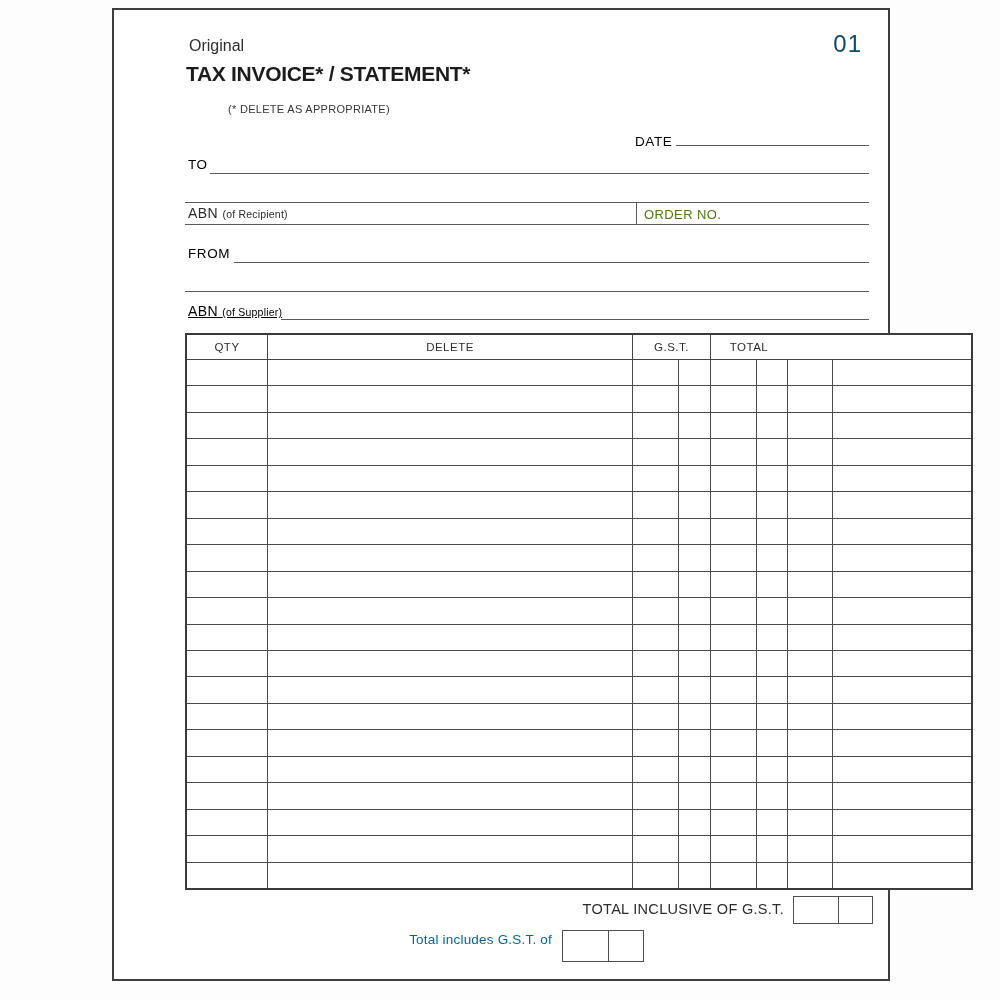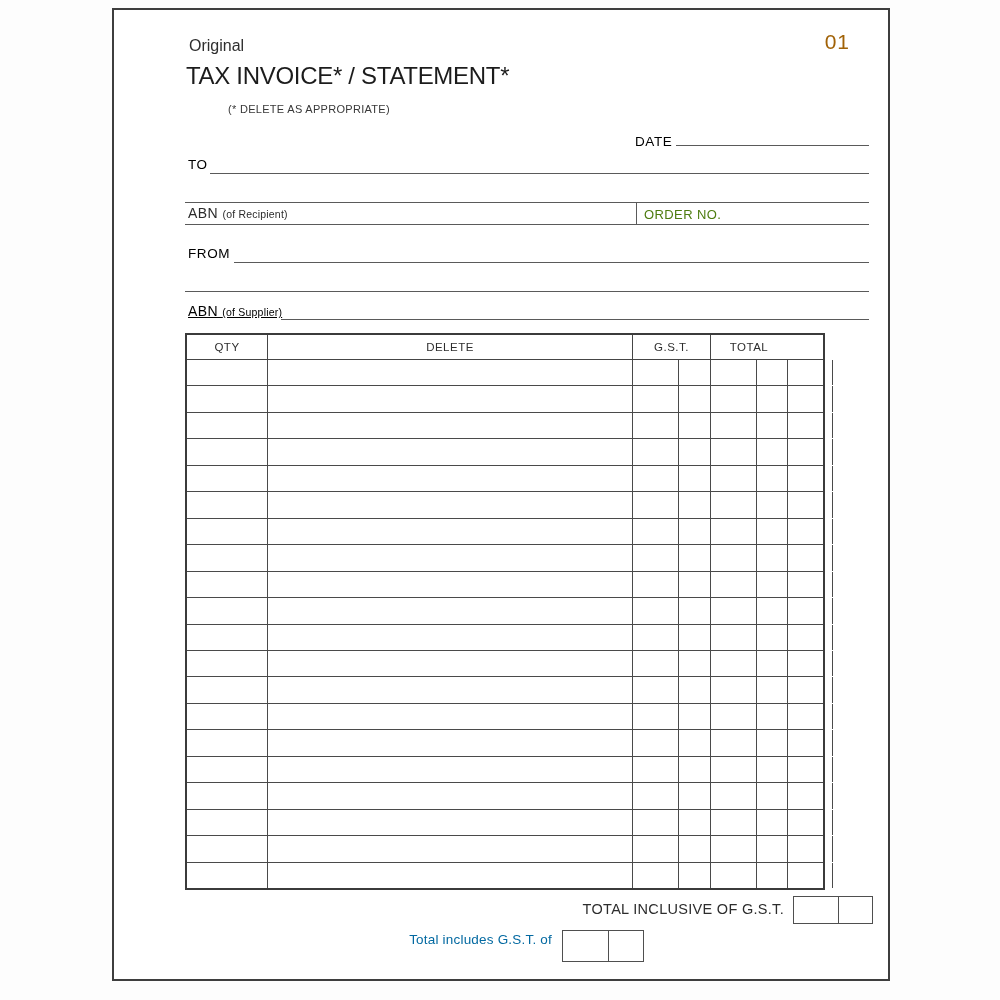--- a/index.html
+++ b/index.html
@@ -14,22 +14,22 @@
   .sheet {
     position: absolute;
     left: 112px; top: 8px;
     width: 778px; height: 973px;
     background: #ffffff;
     border: 2.5px solid #3e3e3e;
   }
   .abs { position: absolute; }
 
   .copy-label { left: 75px; top: 27px; font-size: 16px; color: #2f2f2f; }
-  .sheet-number { top: 20px; right: 38px; font-size: 21px; color: #a16207; letter-spacing: 1px; }
-  .form-title { left: 72px; top: 52px; font-size: 24px; font-weight: normal; letter-spacing: -0.3px; color: #1c1c1c; }
+  .sheet-number { top: 20px; right: 26px; font-size: 24px; color: #0c4a6e; letter-spacing: 1px; }
+  .form-title { left: 72px; top: 52px; font-size: 21px; font-weight: bold; letter-spacing: -0.3px; color: #1c1c1c; }
   .form-subtitle { left: 74px; top: 93px; font-size: 11px; letter-spacing: 0.3px; color: #383838; margin-left: 40px; }
 
   .field-label { font-size: 13.5px; letter-spacing: 0.6px; color: #000000; }
   .wline { border-bottom: 1.8px solid #5a5a5a; height: 0; }
 
   .date-label { left: 521px; top: 124px; }
   .date-line { left: 562px; top: 135px; width: 193px; }
 
   .to-label { left: 74px; top: 147px; }
   .to-line { left: 96px; top: 163px; width: 659px; }
@@ -45,21 +45,21 @@
   .from-label { left: 74px; top: 236px; }
   .from-line { left: 120px; top: 252px; width: 635px; }
   .from-line2 { left: 71px; top: 281px; width: 684px; }
 
   .abn-supplier-label { left: 74px; top: 293px; text-decoration: underline; }
   .abn-supplier-line { left: 167px; top: 309px; width: 588px; }
 
   
   .items-table {
     left: 71px; top: 323px;
-    width: 640px; height: 557px;
+    width: 788px; height: 557px;
     border: 2px solid #3b3b3b;
     display: flex; flex-direction: column;
     background: #fff;
   }
   .thead {
     height: 25px; flex: 0 0 25px;
     display: grid;
     grid-template-columns: 80px 365px 78px 77px 1fr;
     border-bottom: 1.8px solid #454545;
   }

